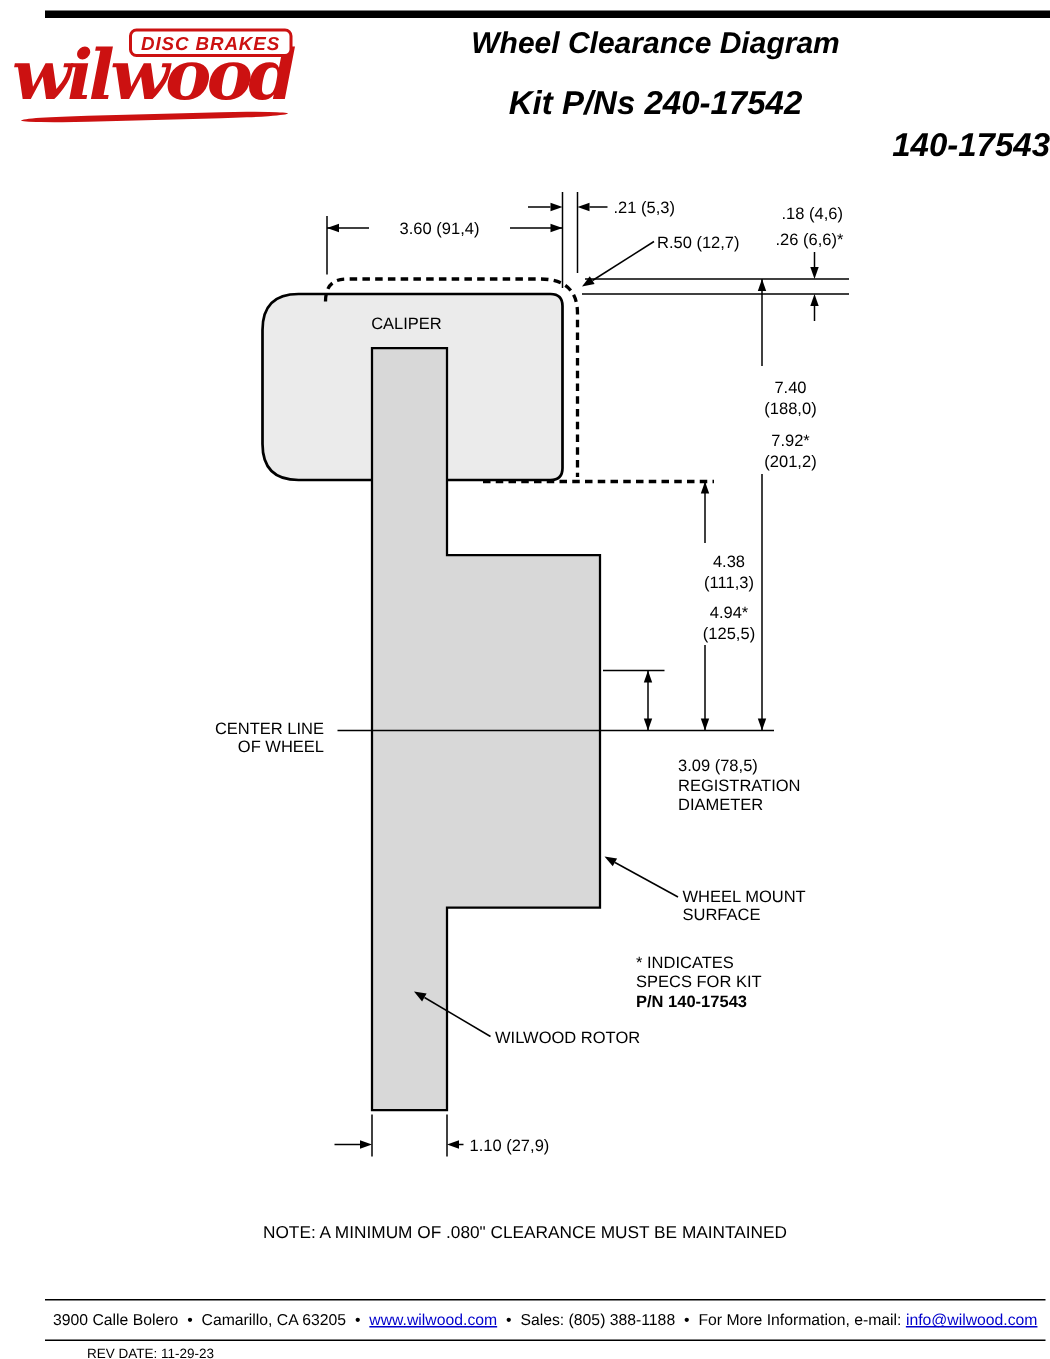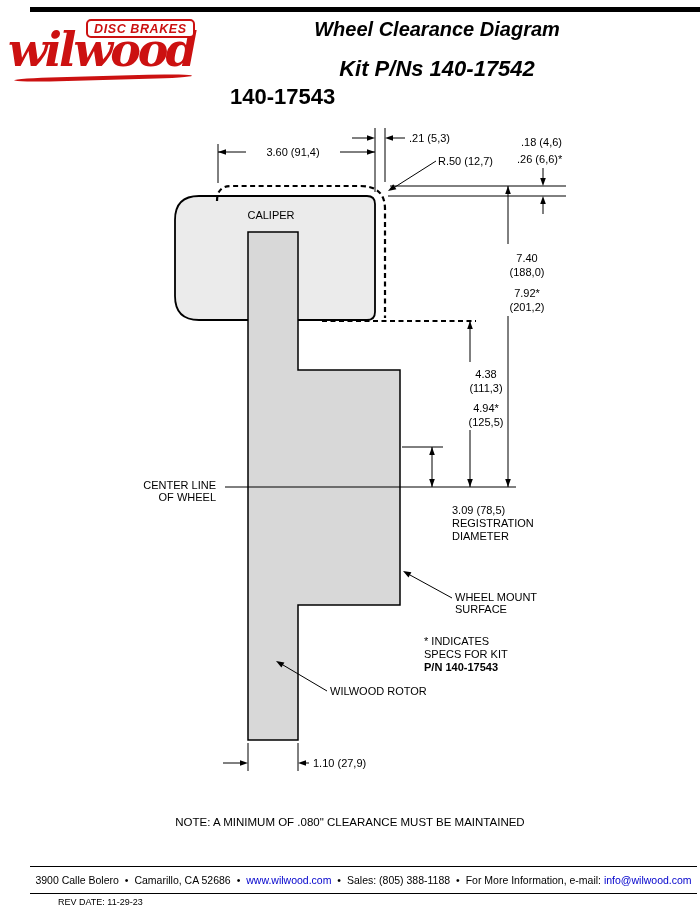--- a/index.html
+++ b/index.html
@@ -24,57 +24,57 @@
     font-style:italic;font-weight:bold;font-size:46px;line-height:52px;
     color:var(--brand-red);letter-spacing:-3px;}
   .logo-swoosh{position:absolute;left:6px;top:60px;width:178px;height:4px;
     background:var(--brand-red);border-radius:50%/100%;transform:rotate(-1.5deg);}
 
   
   .title{left:174px;top:18px;width:526px;text-align:center;font-size:20px;
     font-weight:bold;font-style:italic;}
   .kit1{left:174px;top:56px;width:526px;text-align:center;font-size:22px;
     font-weight:bold;font-style:italic;}
-  .kit2{left:230px;top:84px;width:470px;text-align:left;font-size:22px;
-    font-weight:bold;}
+  .kit2{left:230px;top:84px;width:470px;text-align:right;font-size:22px;
+    font-weight:bold;font-style:italic;}
 
   svg.diagram{position:absolute;left:0;top:0;}
   .lbl{font-family:"Liberation Sans", sans-serif;font-size:11px;fill:#000;}
   .lbl-b{font-weight:bold;}
   .thin{stroke:#000;stroke-width:1;fill:none;}
   .dash{stroke:#000;stroke-width:2.2;fill:none;stroke-dasharray:5 3.5;}
   .shape-caliper{fill:var(--caliper-fill);stroke:#000;stroke-width:1.8;}
   .shape-rotor{fill:var(--rotor-fill);stroke:#000;stroke-width:1.5;}
   .arrow{fill:#000;stroke:none;}
 
   .note{left:0;top:815px;width:700px;text-align:center;font-size:11.5px;line-height:14px;}
   .footer-rule1{left:30px;top:866px;width:667px;border-top:1.5px solid #000;}
   .footer-text{left:30px;top:874px;width:667px;text-align:center;font-size:10.5px;white-space:nowrap;}
   .footer-text .sep{margin:0 3px;}
-  .link{color:var(--link-blue);cursor:pointer;}
+  .link{color:var(--link-blue);text-decoration:underline;cursor:pointer;}
   .footer-rule2{left:30px;top:893px;width:667px;border-top:1px solid #000;}
   .revdate{left:30px;top:897px;font-size:9px;margin-left:28px;}
 </style>
 </head>
 <body>
 
 <div class="page">
 
   <div class="abs topbar"></div>
 
   <div class="abs logo">
     <div class="logo-badge">
       <span>DISC BRAKES</span>
     </div>
     <div class="logo-script">wilwood</div>
     <div class="logo-swoosh"></div>
   </div>
 
   <div class="abs title">Wheel Clearance Diagram</div>
-  <div class="abs kit1">Kit P/Ns 140-17542</div>
+  <div class="abs kit1">Kit P/Ns 240-17542</div>
   <div class="abs kit2">140-17543</div>
 
   <svg class="diagram" width="700" height="810" viewBox="0 0 700 810" xmlns="http://www.w3.org/2000/svg">
 
     <path class="shape-caliper" d="M 199 196 L 367 196 Q 375 196 375 204 L 375 312 Q 375 320 367 320 L 199 320 Q 175 320 175 296 L 175 220 Q 175 196 199 196 Z"></path>
     <path class="shape-rotor" d="M 248 232 L 298 232 L 298 370 L 400 370 L 400 605 L 298 605 L 298 740 L 248 740 Z"></path>
 
     <path class="dash" d="M 217 201 Q 217 186 231 186 L 360 186 Q 385 186 385 209 L 385 318"></path>
     <line class="dash" x1="322" y1="321" x2="476" y2="321"></line>
 
@@ -173,21 +173,21 @@
 
   <div class="abs note">
     <div>NOTE: A MINIMUM OF .080" CLEARANCE MUST BE MAINTAINED</div>
   </div>
 
   <div class="abs footer-rule1"></div>
 
   <div class="abs footer-text">
     <span>3900 Calle Bolero</span>
     <span class="sep">•</span>
-    <span>Camarillo, CA 52686</span>
+    <span>Camarillo, CA 63205</span>
     <span class="sep">•</span>
     <span class="link">www.wilwood.com</span>
     <span class="sep">•</span>
     <span>Sales: (805) 388-1188</span>
     <span class="sep">•</span>
     <span>For More Information, e-mail:</span>
     <span class="link">info@wilwood.com</span>
   </div>
 
   <div class="abs footer-rule2"></div>

